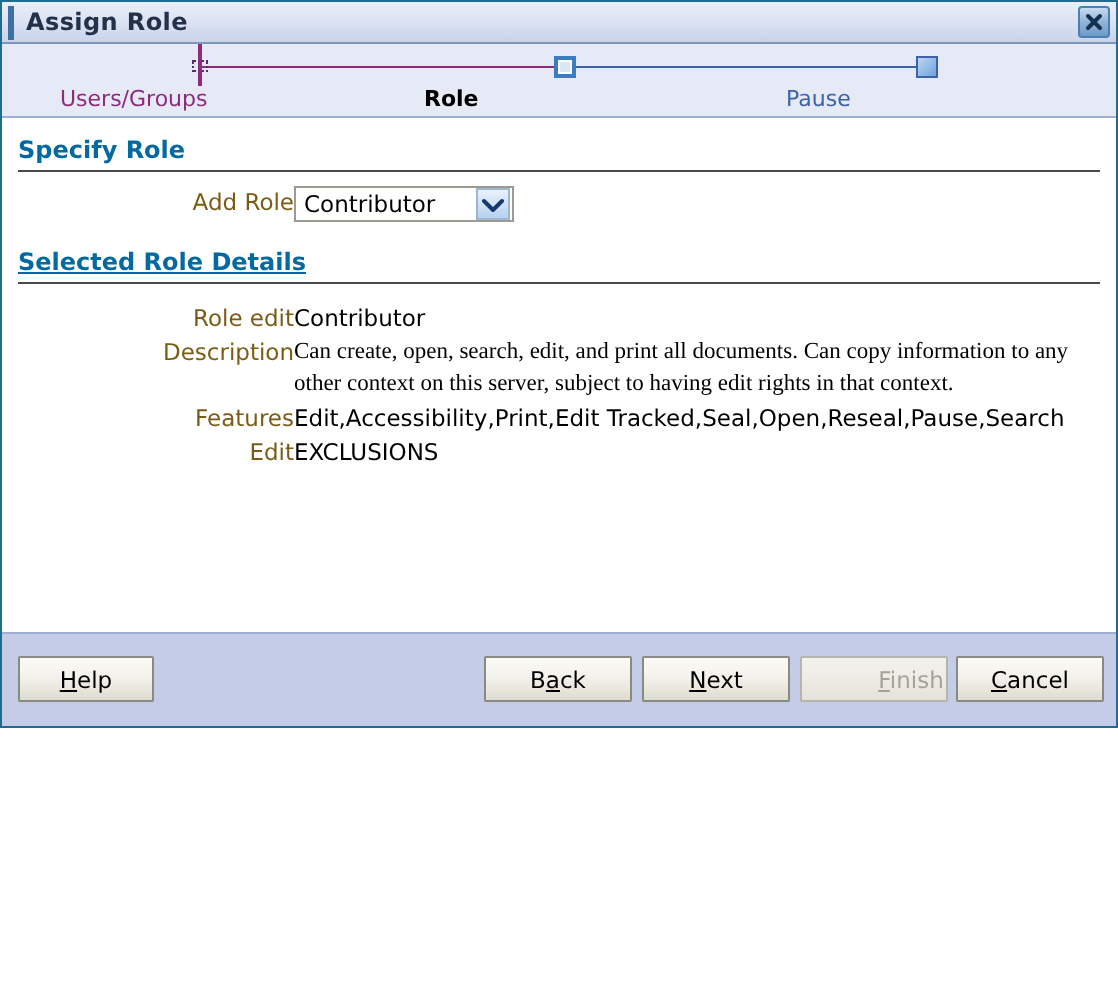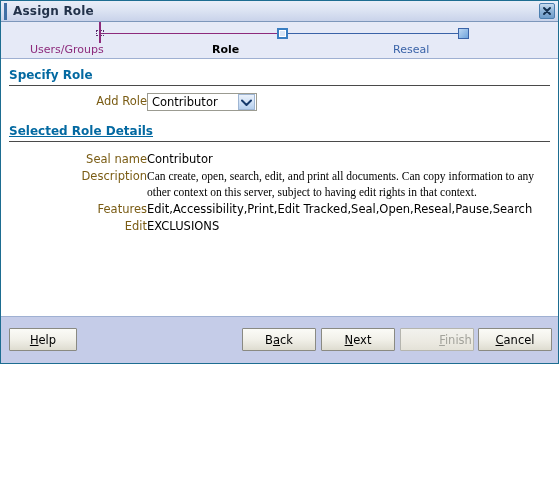--- a/index.html
+++ b/index.html
@@ -261,21 +261,21 @@
       <div class="train-marker-wrap">
         <span class="train-marker m-current"></span>
       </div>
       <div class="train-label lbl-current">Role</div>
     </div>
 
     <div class="train-step" style="left:392px;">
       <div class="train-marker-wrap">
         <span class="train-marker m-todo"></span>
       </div>
-      <div class="train-label lbl-todo">Reseal</div>
+      <div class="train-label lbl-todo">Pause</div>
     </div>
   </div>
 
   <div id="body">
 
     <div class="section-heading">Specify Role</div>
     <div class="section-rule"></div>
 
     <table class="field-table">
       <tbody>
@@ -294,21 +294,21 @@
       </tr>
     </tbody>
       </table>
 
     <div class="section-heading" style="margin-top:13px;text-decoration:underline;">Selected Role Details</div>
     <div class="section-rule"></div>
 
     <table class="field-table details-table">
       <tbody>
           <tr>
-        <td class="label-cell">Seal name</td>
+        <td class="label-cell">Role edit</td>
         <td class="value-cell">Contributor</td>
       </tr>
       <tr>
         <td class="label-cell">Description</td>
         <td class="value-cell desc-cell">Can create, open, search, edit, and print all documents. Can copy information to any other context on this server, subject to having edit rights in that context.</td>
       </tr>
       <tr>
         <td class="label-cell">Features</td>
         <td class="value-cell">Edit,Accessibility,Print,Edit Tracked,Seal,Open,Reseal,Pause,Search</td>
       </tr>

